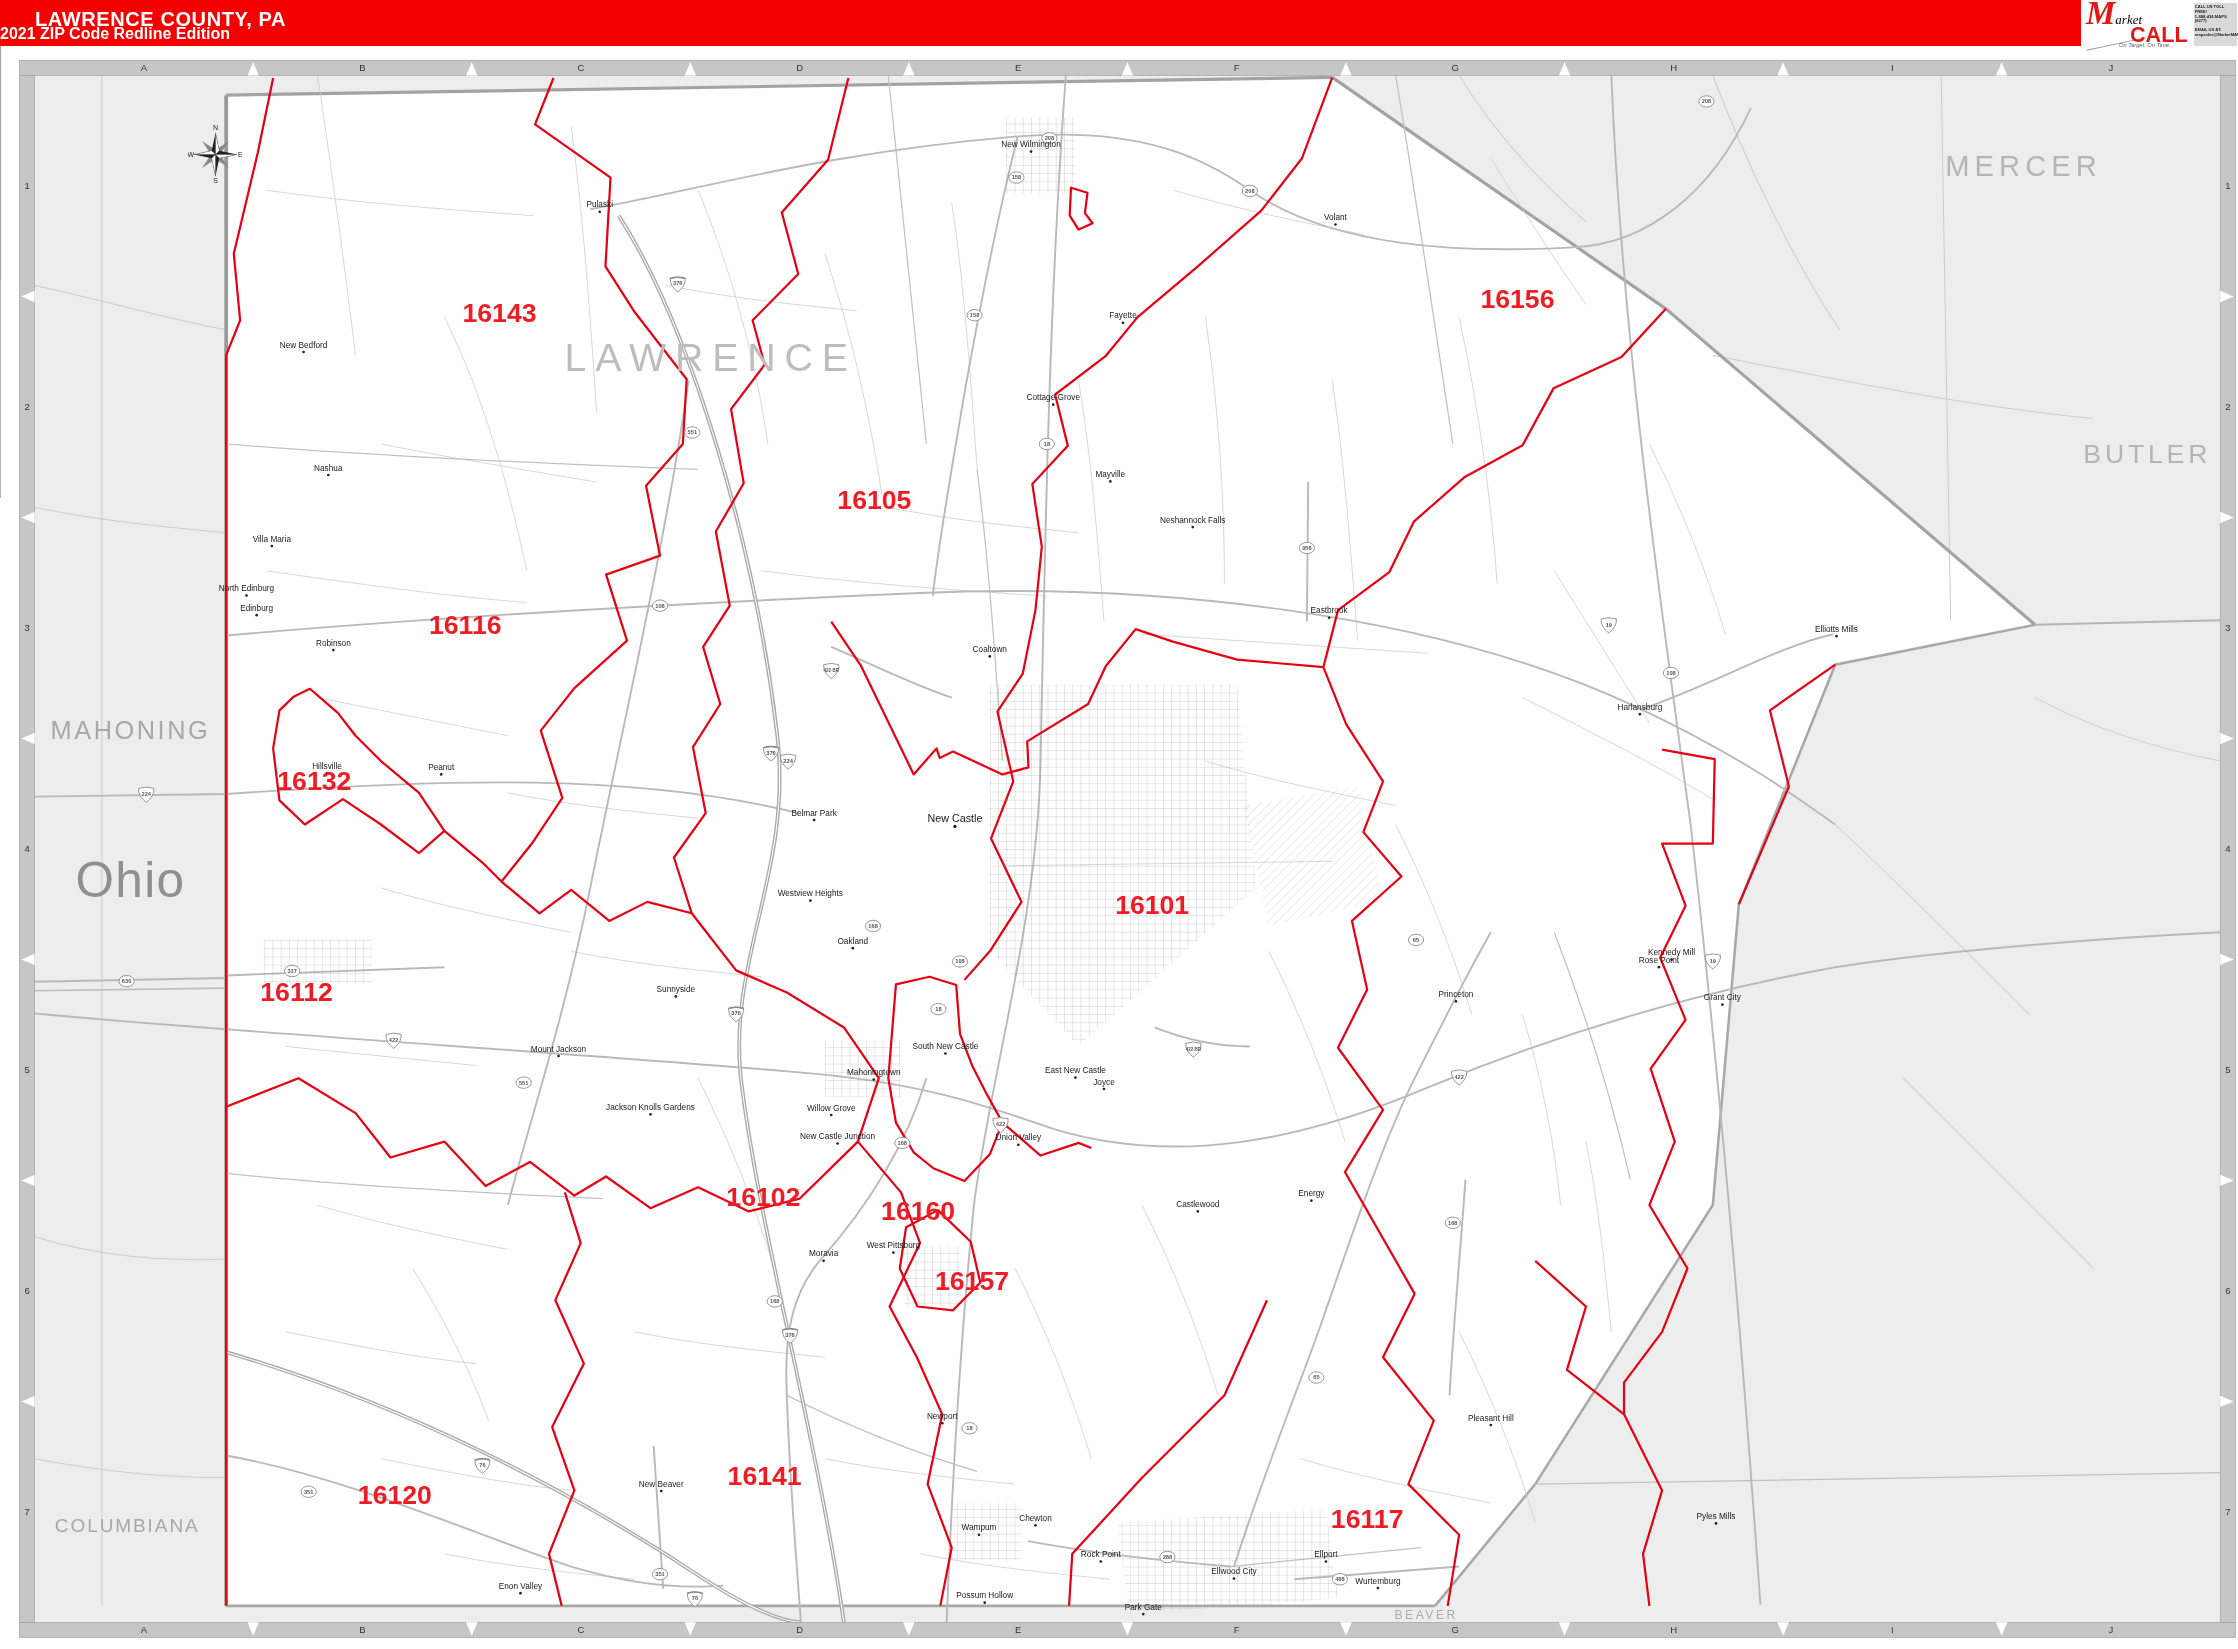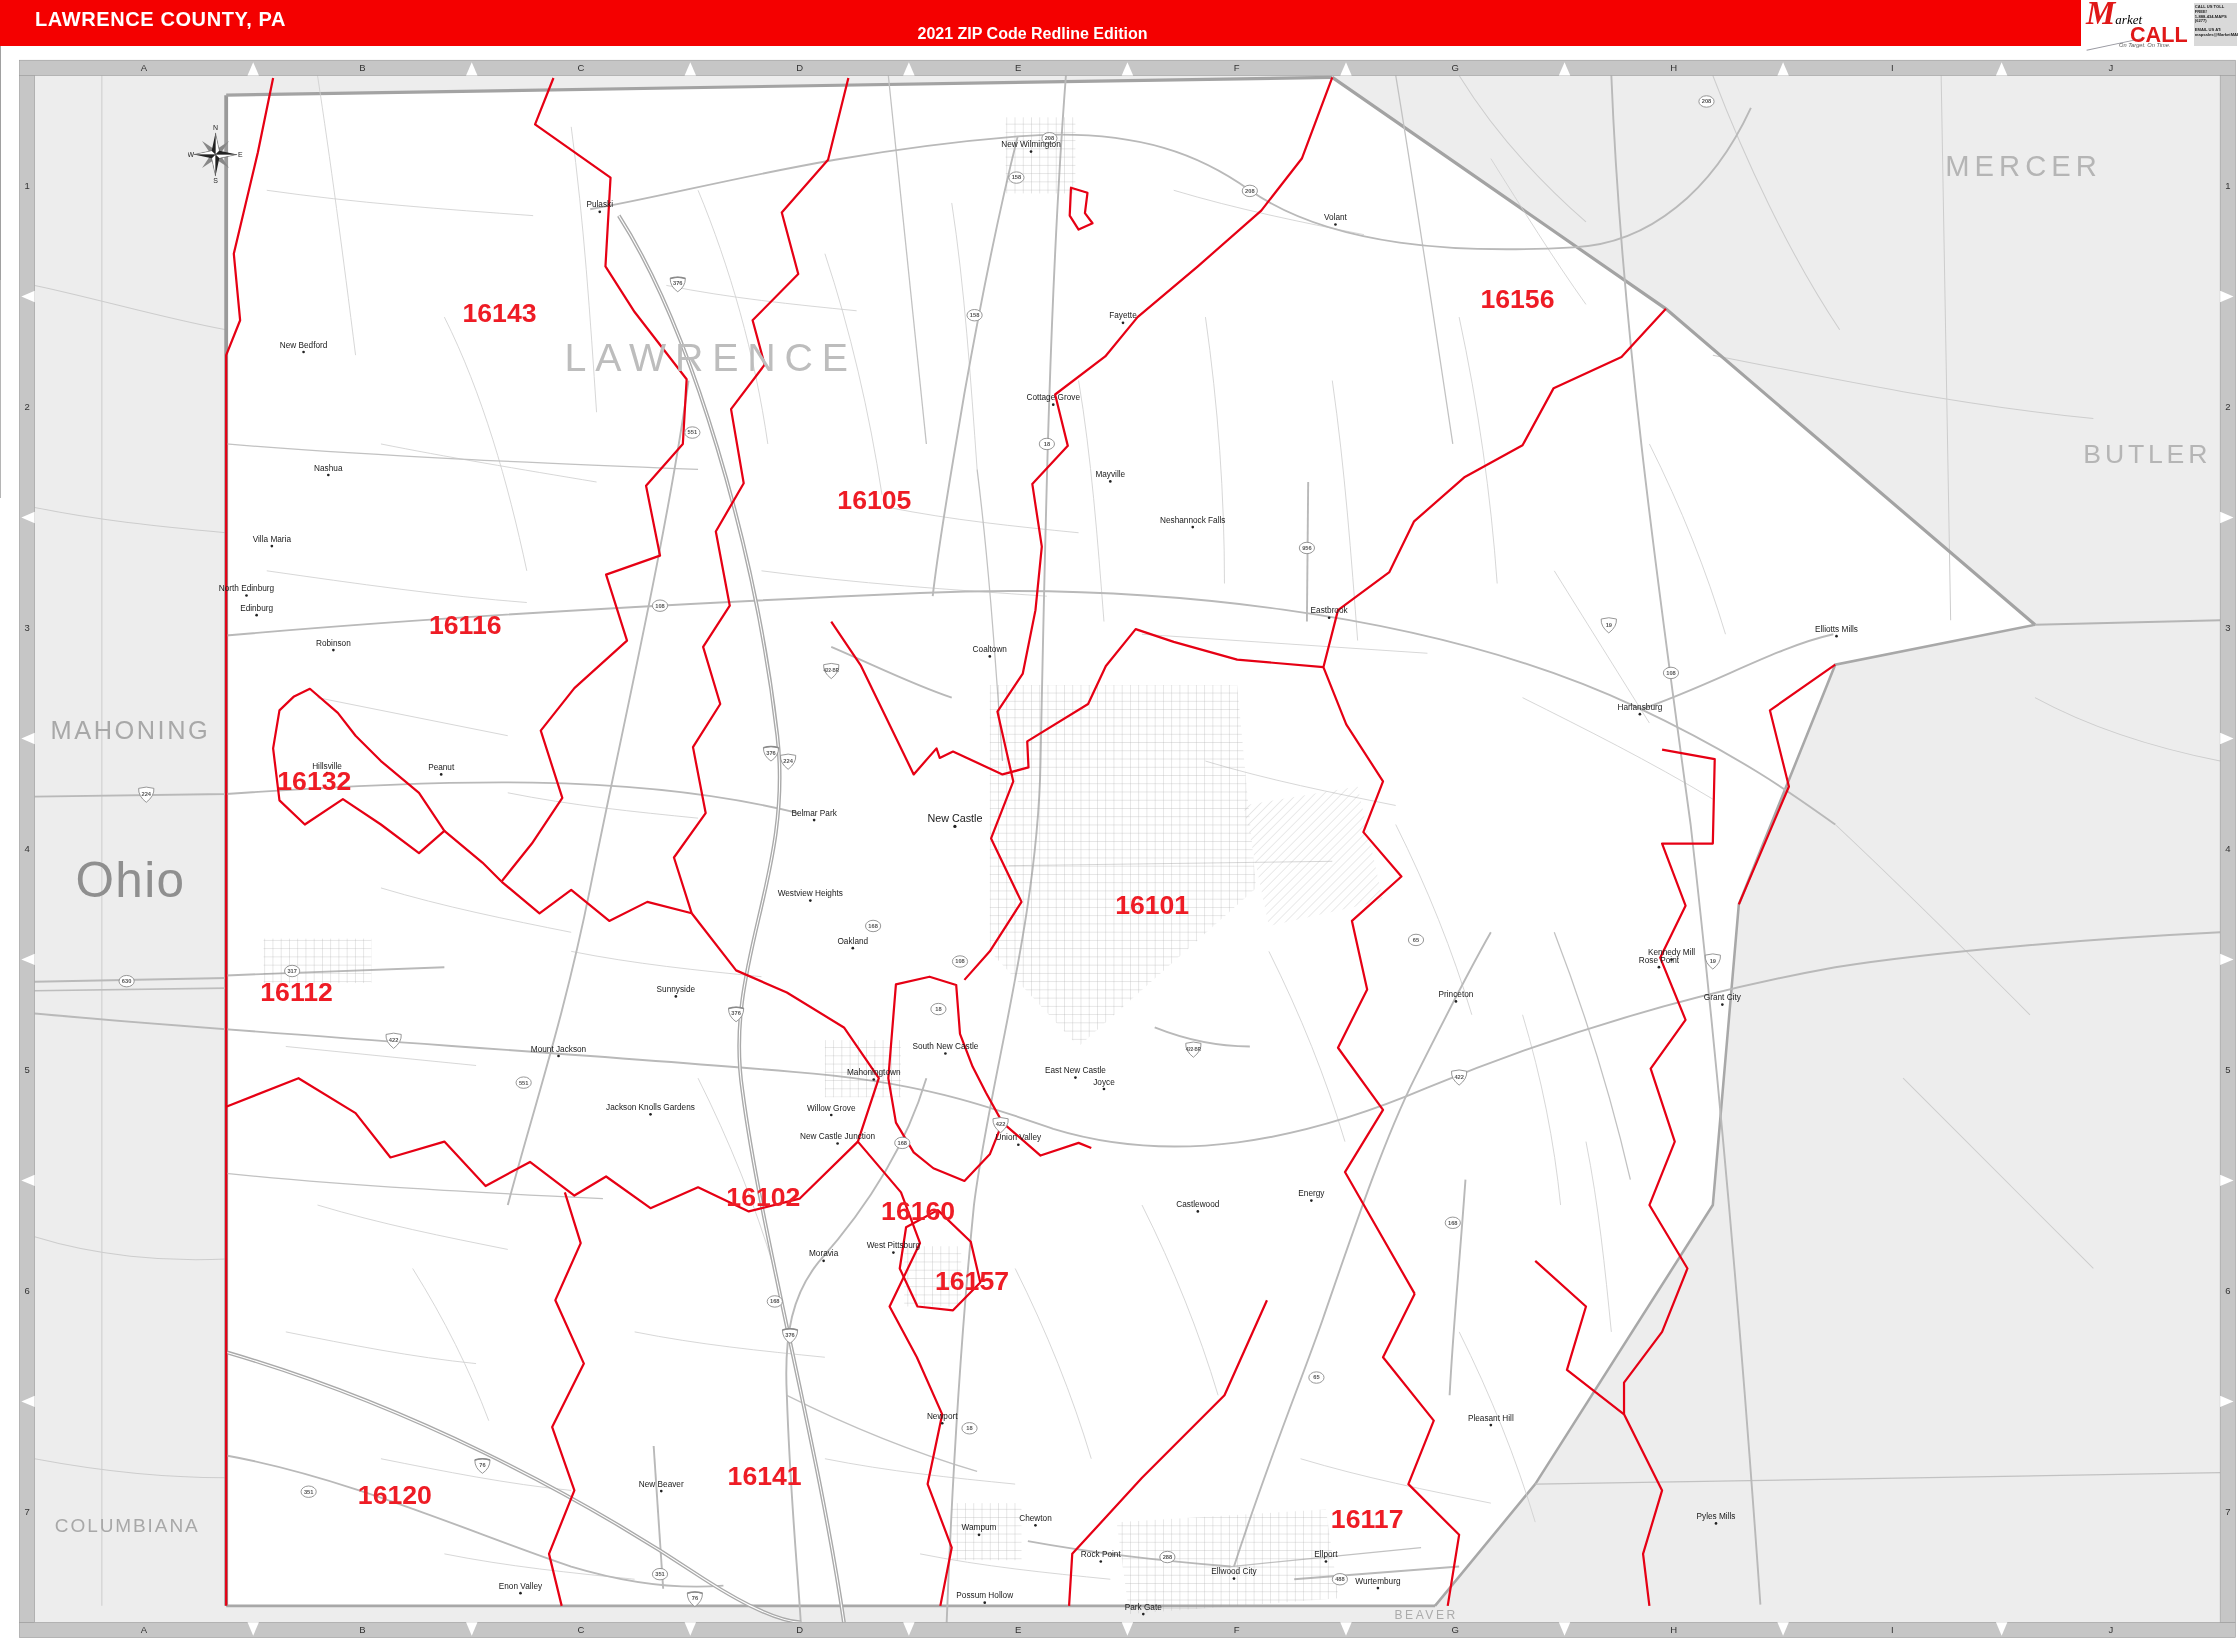--- a/index.html
+++ b/index.html
@@ -1,21 +1,21 @@
 <!DOCTYPE html>
 <html style="font-size:10px"><head>
 <meta charset="utf-8">
 <style>
   html,body{margin:0;padding:0;background:#ffffff;}
   body{width:2239px;height:1649px;position:relative;font-family:"Liberation Sans",sans-serif;overflow:hidden;}
   .abs{position:absolute;}
   
   #header-bar{left:0;top:0;width:2081px;height:46px;background:#f40000;z-index:6;}
   #header-title{left:35px;top:7.6px;color:#ffffff;font-size:20px;font-weight:bold;letter-spacing:0.6px;z-index:7;}
-  #header-edition{left:0;top:25px;width:2065px;text-align:center;color:#ffffff;font-size:16px;font-weight:bold;z-index:7;}
+  #header-edition{left:0;top:25px;width:2065px;text-align:left;color:#ffffff;font-size:16px;font-weight:bold;z-index:7;}
   
   #logo-box{left:2081px;top:0;width:158px;height:48px;background:#ffffff;z-index:7;}
   #logo-market{left:5px;top:1.3px;font-family:"Liberation Serif",serif;font-style:italic;}
   #logo-m{color:#e01818;font-size:33px;font-weight:bold;line-height:25px;}
   #logo-arket{color:#000000;font-size:13px;}
   #logo-maps{left:49px;top:21.6px;color:#e01818;font-size:21.6px;font-weight:bold;font-family:"Liberation Sans",sans-serif;}
   #logo-tagline{left:38px;top:42px;color:#555;font-size:5.7px;font-style:italic;white-space:nowrap;}
   #logo-swoosh{left:2.5px;top:25px;width:57px;height:19px;border-bottom:1.9px solid #334;transform:rotate(-12deg);opacity:.5;}
   #logo-contact{right:1.9px;top:3.2px;width:41px;height:39px;background:#d9d9d9;font-size:4.1px;font-weight:bold;color:#222;padding:1.9px 1.3px;line-height:4.8px;}
   

